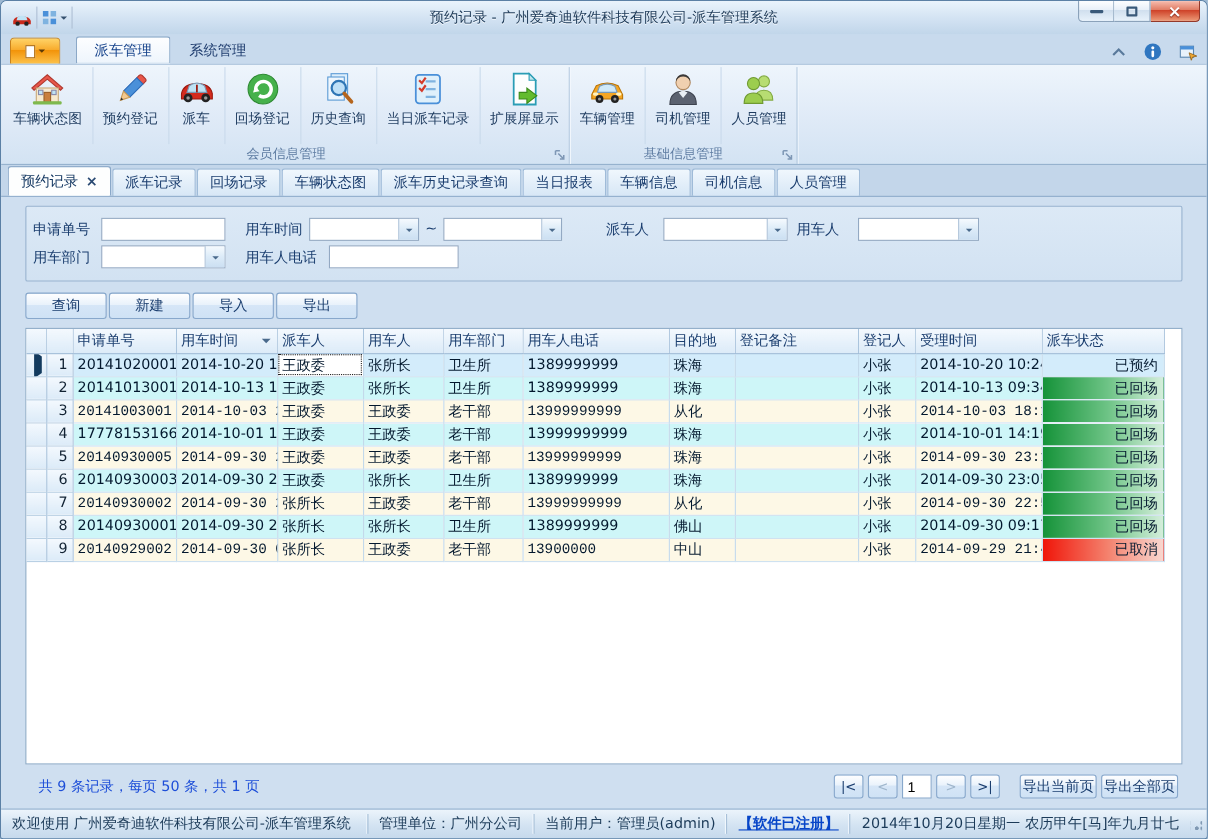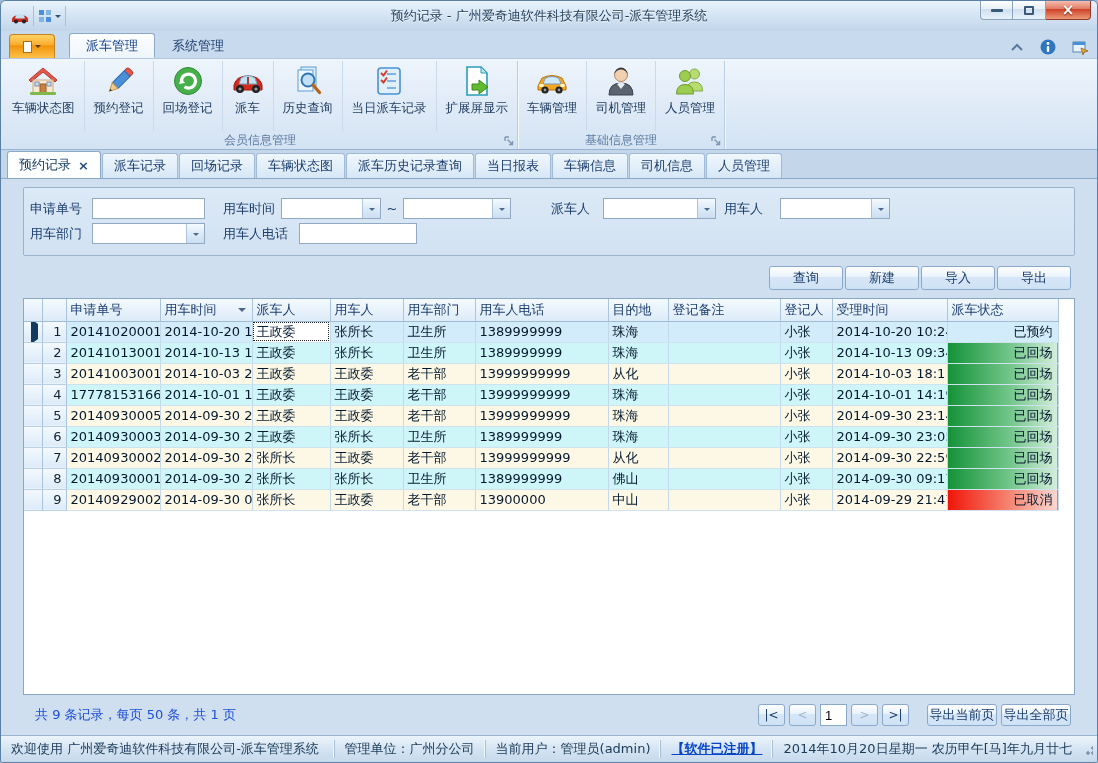--- a/index.html
+++ b/index.html
@@ -75,37 +75,37 @@
     padding:7px 6px 8px 6px; }
   .frow { display:flex; align-items:center; height:23px; margin:2px 0; }
   .flabel { font-size:13px; color:#1b3e6f; white-space:nowrap; }
   .ftext { height:21px; border:1px solid #93a9c3; background:#fff; font-size:13px; padding:0 3px; color:#000; }
   .fcombo { height:21px; border:1px solid #93a9c3; background:#fff; display:flex; }
   .fcombo .cfill { flex:1; }
   .cbtn { width:18px; background:linear-gradient(#f5fafe,#dcebf8 50%,#cbdff2); border-left:1px solid #aec4da;
     display:flex; align-items:center; justify-content:center; }
   .cbtn .dropcaret { border-top-color:#4a6a8c; margin-top:4px; }
 
-  .actions { display:flex; justify-content:flex-end; gap:2px; padding:10px 4px 8px 0; }
+  .actions { display:flex; justify-content:flex-start; gap:2px; padding:10px 4px 8px 0; }
   .btn { width:74px; height:24px; border:1px solid #88a8cc; border-radius:3px; font-size:13px; color:#1b3e6f;
     background:linear-gradient(#fefeff,#e9f2fb 45%,#d6e6f7 46%,#cfe2f5); display:flex; align-items:center;
     justify-content:center; cursor:default; }
 
   
   .gridwrap { flex:1; border:1px solid #89a8c6; background:#fff; overflow:hidden; }
   table.grid { border-collapse:collapse; table-layout:fixed; width:1034px; font-size:13px; color:#03182e; }
   .grid th { height:22px; font-weight:normal; text-align:left; padding:0 4px; color:#1b3e6f;
     background:linear-gradient(#f4f9fe,#dcebf8); border-right:1px solid #aac4dd; border-bottom:1px solid #9fbcd8;
     white-space:nowrap; overflow:hidden; position:relative; }
   .grid td { height:21px; padding:0 4px; border-right:1px solid #c3d9ea; border-bottom:1px solid #cfe2f0;
     white-space:nowrap; overflow:hidden; }
   .grid td.ind { background:linear-gradient(#f4f9fe,#dcebf8); border-right:1px solid #aac4dd;
     border-bottom:1px solid #b9d0e4; }
   .grid td.num { text-align:right; color:#123; }
-  .grid tr.odd  td:not(.ind) { background:#fdf8e6; }
+  .grid tr.odd  td:not(.ind) { background:#fdf8e6;font-family:Liberation Mono, monospace; }
   .grid tr.even td:not(.ind) { background:#cef6f8; }
   .grid tr.sel  td:not(.ind) { background:#d3ecfb; }
   .grid td.focused { background:#fff !important; outline:1px dotted #222; outline-offset:-2px; }
   .grid td.status { text-align:right; padding-right:5px; }
   .grid td.status.returned  { background:linear-gradient(90deg,#149238,#6fc487 55%,#d4eedb) !important; }
   .grid td.status.cancelled { background:linear-gradient(90deg,#f01408,#f4836f 55%,#f8d7d0) !important; }
   .sortcaret { position:absolute; right:6px; top:9px; width:0; height:0; border:4px solid transparent;
     border-top-color:#4a6a8c; }
   .indcaret { width:0; height:0; border:5px solid transparent; border-left:7px solid #123a5e; margin-left:3px; }
 
@@ -220,40 +220,40 @@
                   <path d="M12.5 22 h8 l-4 8z" fill="#f3c98e" stroke="#c89a55"></path>
                   <path d="M15.3 27.6 l1.2 2.4 1.2-2.4z" fill="#333"></path>
                 </g>
               </svg>
             </span>
           <span class="rlabel">预约登记</span>
         </div>
         <div class="rbtn">
           <span class="ricon">
               <svg viewBox="0 0 32 32">
-                <circle cx="16" cy="16" r="13.5" fill="#46b14b" stroke="#2e8a33"></circle>
-                <path d="M9.5 16 a7 7 0 1 1 3 5.8" fill="none" stroke="#fff" stroke-width="3.2"></path>
-                <path d="M9 13 l-2 6 6-1z" fill="#fff"></path>
-              </svg>
-            </span>
-          <span class="rlabel">回场登记</span>
-        </div>
-        <div class="rbtn">
-          <span class="ricon">
-              <svg viewBox="0 0 32 32">
                 <path d="M2 20 q2-9 14-9 q12 0 14 9 l0 5 h-28z" fill="#d42b1e" stroke="#9a1a10"></path>
                 <path d="M9 13 q7-5 14 0 l2 6 h-18z" fill="#bfe3f5" stroke="#7a9ab5"></path>
                 <rect x="15.2" y="12" width="1.6" height="7" fill="#9a1a10"></rect>
                 <circle cx="8" cy="24" r="4" fill="#222"></circle>
                 <circle cx="8" cy="24" r="1.6" fill="#999"></circle>
                 <circle cx="24" cy="24" r="4" fill="#222"></circle>
                 <circle cx="24" cy="24" r="1.6" fill="#999"></circle>
               </svg>
             </span>
           <span class="rlabel">派车</span>
+        </div>
+        <div class="rbtn">
+          <span class="ricon">
+              <svg viewBox="0 0 32 32">
+                <circle cx="16" cy="16" r="13.5" fill="#46b14b" stroke="#2e8a33"></circle>
+                <path d="M9.5 16 a7 7 0 1 1 3 5.8" fill="none" stroke="#fff" stroke-width="3.2"></path>
+                <path d="M9 13 l-2 6 6-1z" fill="#fff"></path>
+              </svg>
+            </span>
+          <span class="rlabel">回场登记</span>
         </div>
         <div class="rbtn">
           <span class="ricon">
               <svg viewBox="0 0 32 32">
                 <rect x="9" y="2" width="15" height="19" fill="#dceefb" stroke="#5b9bd5"></rect>
                 <rect x="6" y="5" width="15" height="21" fill="#eef6fd" stroke="#5b9bd5"></rect>
                 <circle cx="16" cy="15" r="6.5" fill="#bfe0f7" stroke="#2f76b5" stroke-width="2"></circle>
                 <line x1="21" y1="20" x2="27.5" y2="27.5" stroke="#b5651d" stroke-width="3.4" stroke-linecap="round"></line>
               </svg>
             </span>

